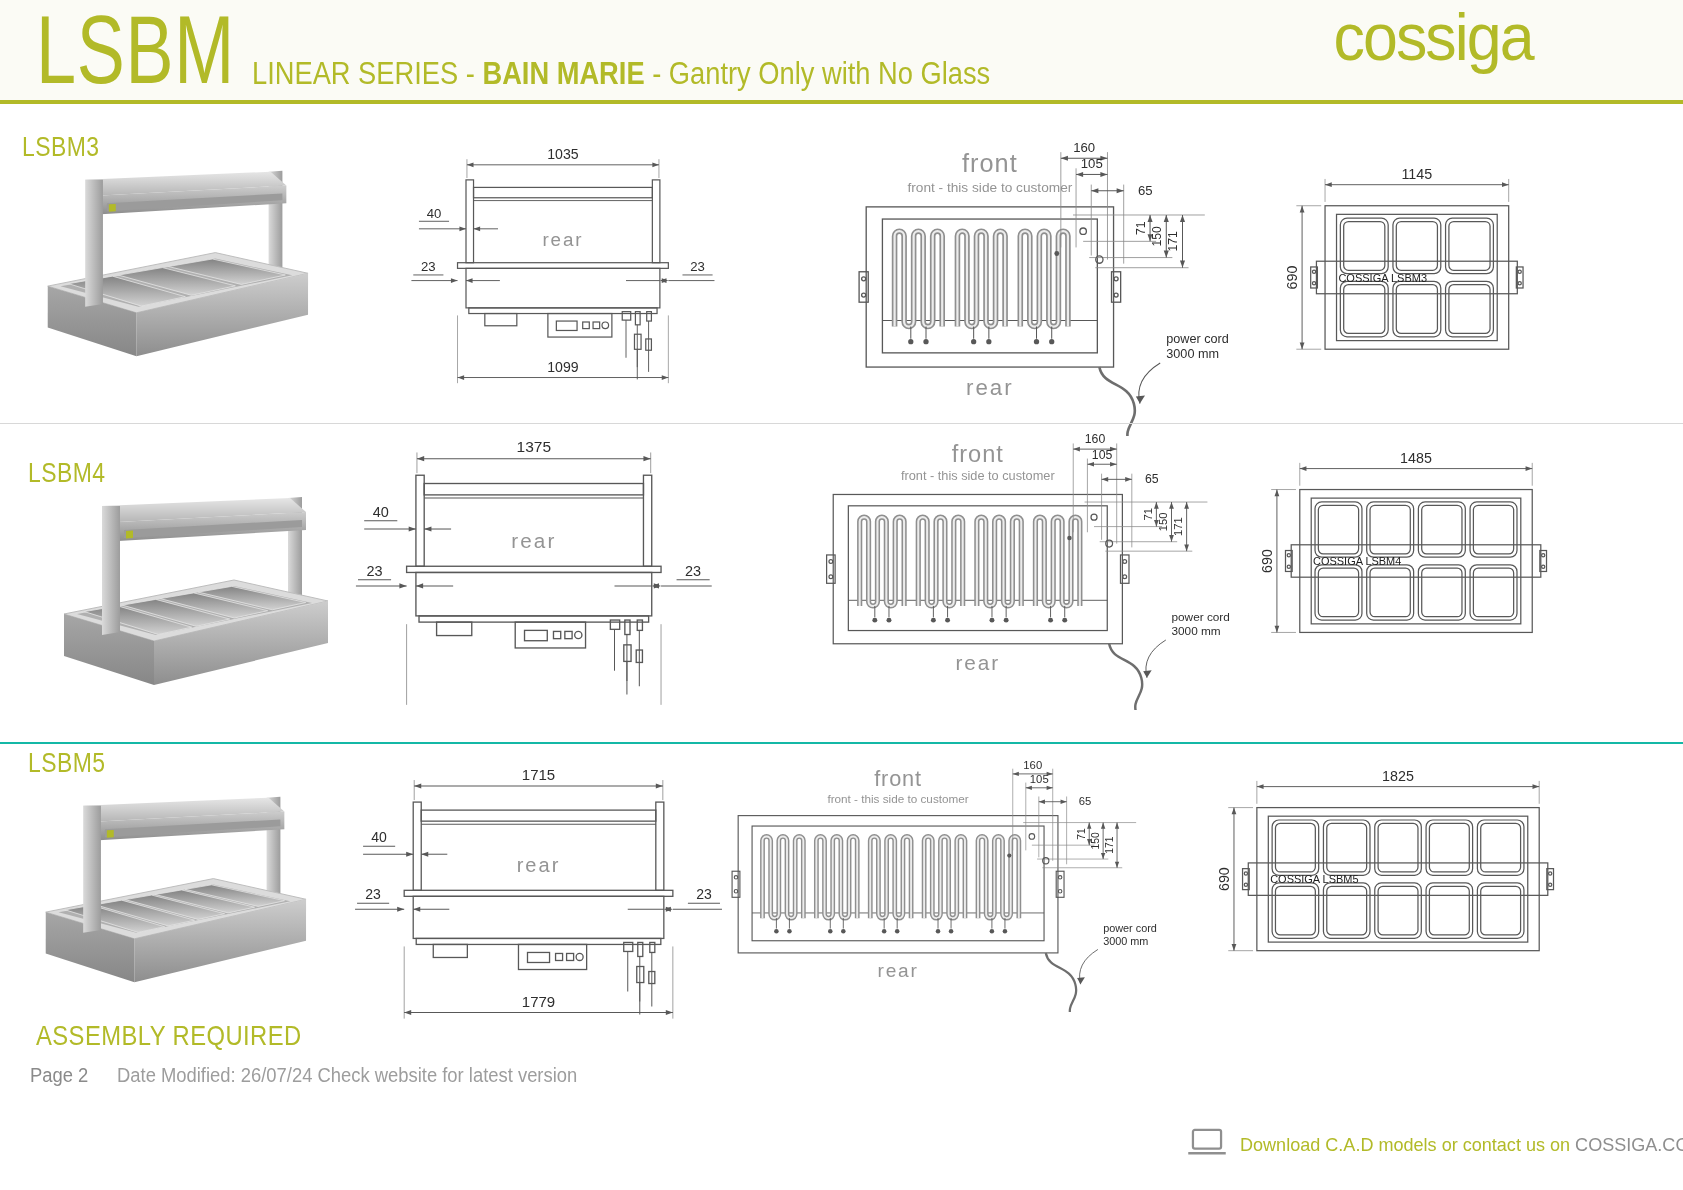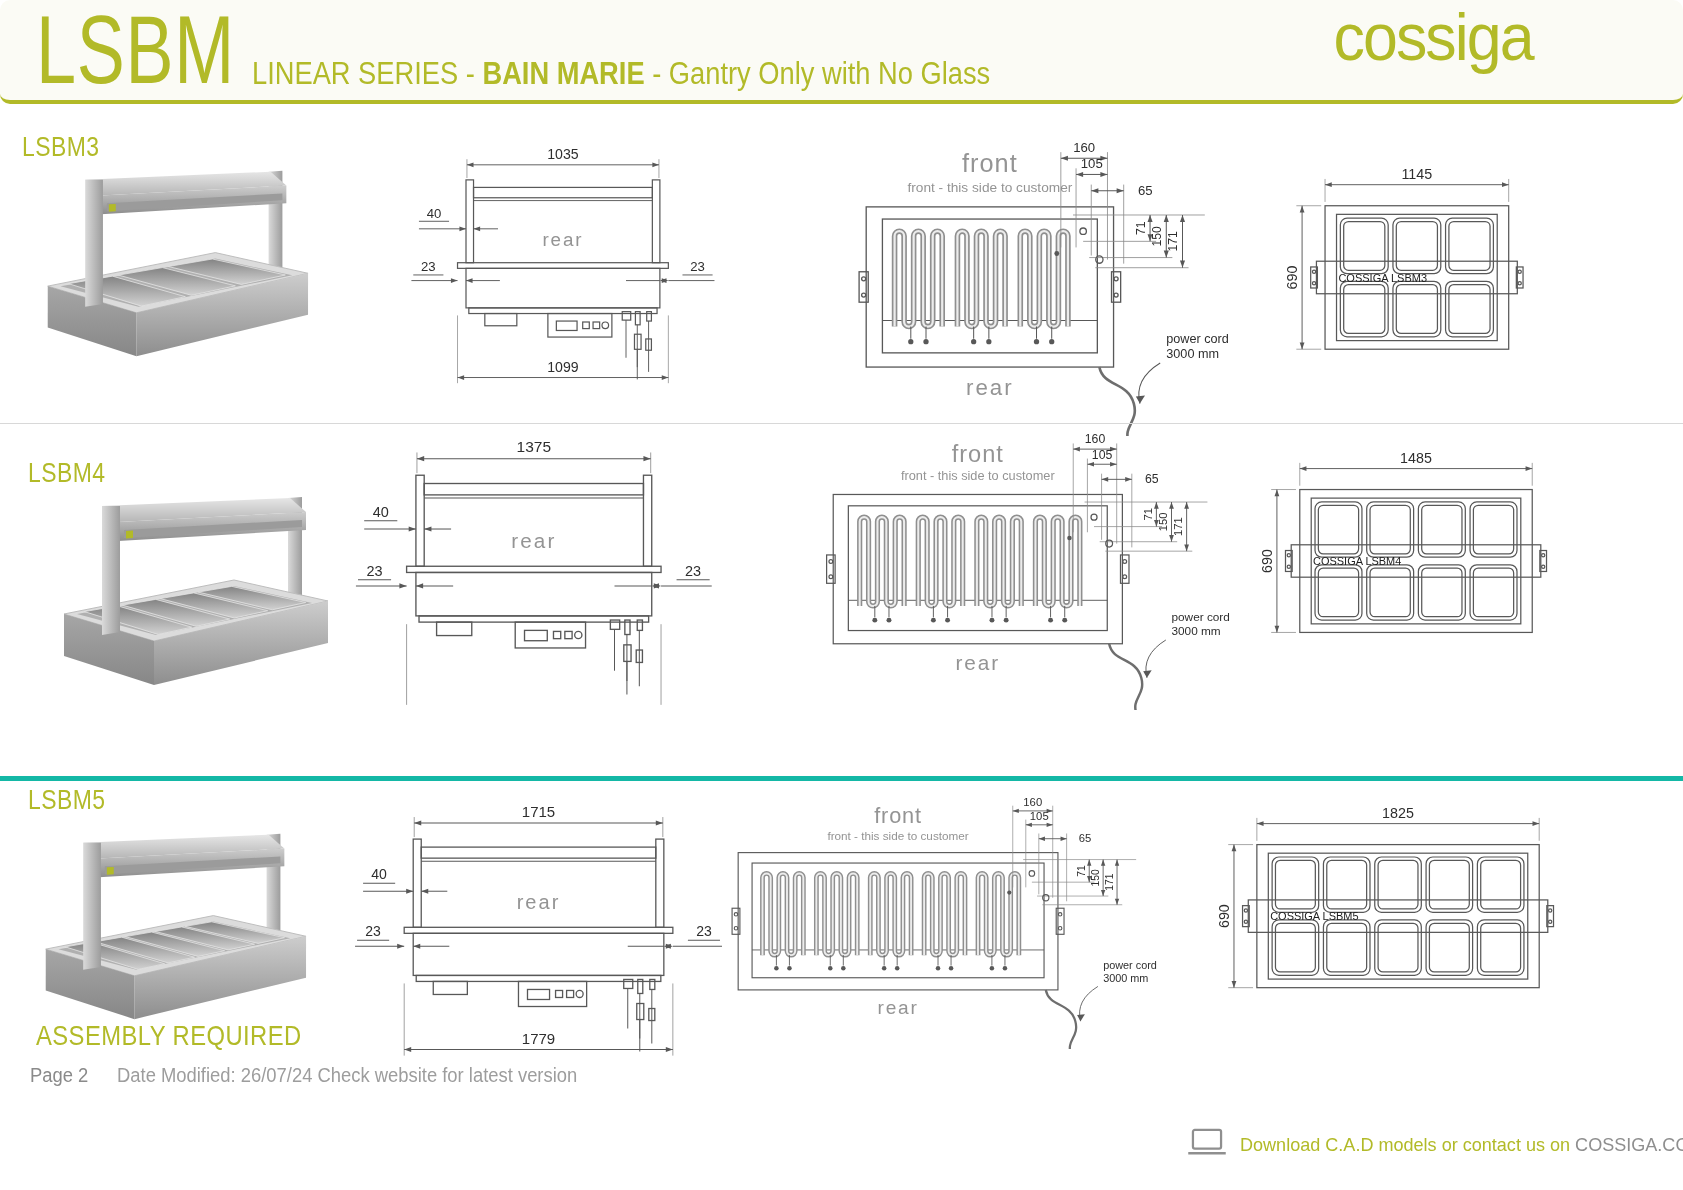--- a/index.html
+++ b/index.html
@@ -1,34 +1,34 @@
 <!DOCTYPE html>
 <html><head>
 <meta charset="utf-8">
 <style>
   :root{ --accent:#b2ba28; --gray:#8f8f8f; --line:#585858; }
   html,body{margin:0;padding:0;background:#ffffff;}
   body{font-family:"Liberation Sans", sans-serif;}
   .page{position:relative;width:1683px;height:1190px;background:#fff;overflow:hidden;}
 
   
-  .hdr{position:absolute;left:0;top:0;width:100%;height:100px;background:#fbfbf5;border-bottom:4px solid var(--accent);border-radius:10px;}
+  .hdr{position:absolute;left:0;top:0;width:100%;height:100px;background:#fbfbf5;border-bottom:4px solid var(--accent);}
   .model{position:absolute;left:36px;top:2px;font-size:96px;font-weight:400;color:var(--accent);
          transform:scaleX(.75);transform-origin:left top;letter-spacing:1px;line-height:1;}
   .subtitle{position:absolute;left:252px;top:56px;font-size:31px;color:var(--accent);
             transform:scaleX(.88);transform-origin:left top;white-space:nowrap;}
   .subtitle b{font-weight:700;}
   .logo{position:absolute;right:150px;top:4px;font-size:66px;font-weight:500;color:var(--accent);
         letter-spacing:-2px;transform:scaleX(.95);transform-origin:right top;line-height:1;}
 
   
   .row{position:absolute;left:0;width:100%;}
   .row1{top:120px;height:319px;}
   .row2{top:423px;height:319px;border-top:1px solid #d8d8d8;}
-  .row3{top:776px;height:278px;border-top:5px solid #14b8a6;}
+  .row3{top:742px;height:278px;border-top:2px solid #14b8a6;}
   .prod-label{position:absolute;font-size:27px;color:var(--accent);transform:scaleX(.85);
               transform-origin:left top;letter-spacing:.5px;white-space:nowrap;}
   .drw{position:absolute;}
   .drw svg{display:block;width:100%;height:100%;}
 
   .row1 .prod-label{left:22px;top:12px;}
   .row1 .d3{left:28px;top:34px;width:305px;height:212px;}
   .row1 .delev{left:386px;top:26px;width:336px;height:252px;}
   .row1 .dheat{left:852px;top:22px;width:430px;height:294px;}
   .row1 .dplan{left:1260px;top:36px;width:274px;height:220px;}

